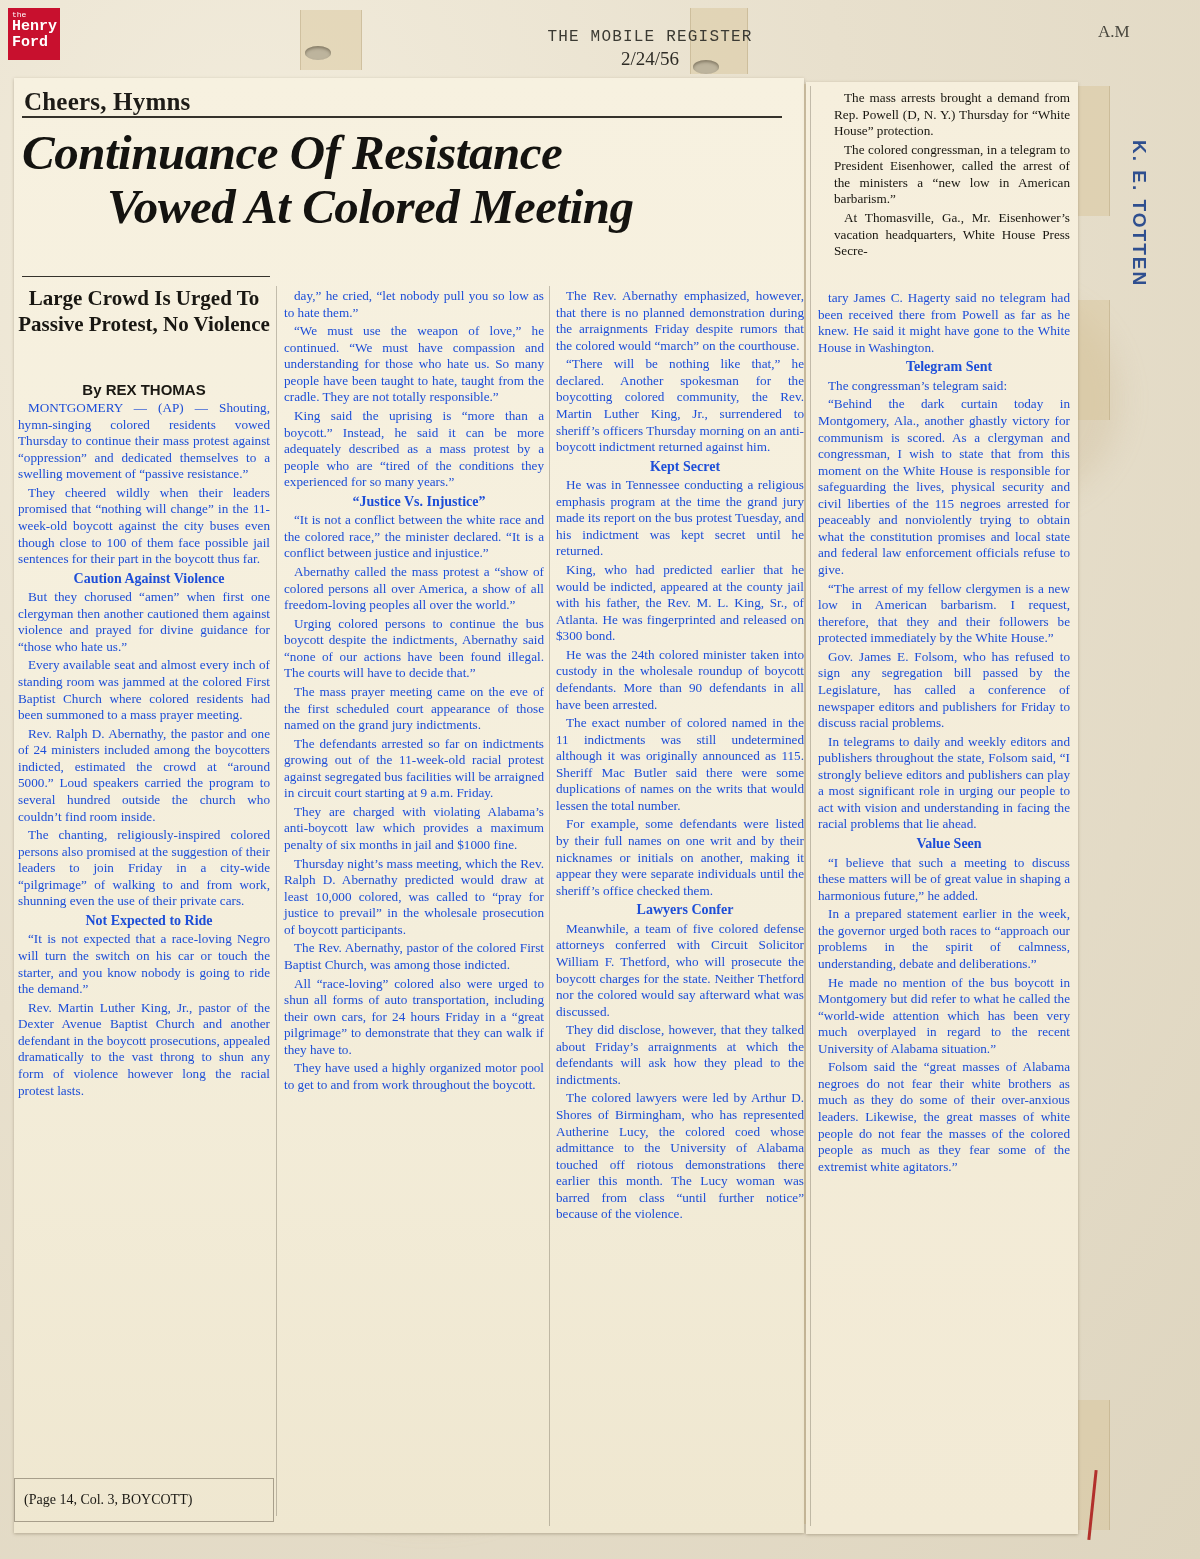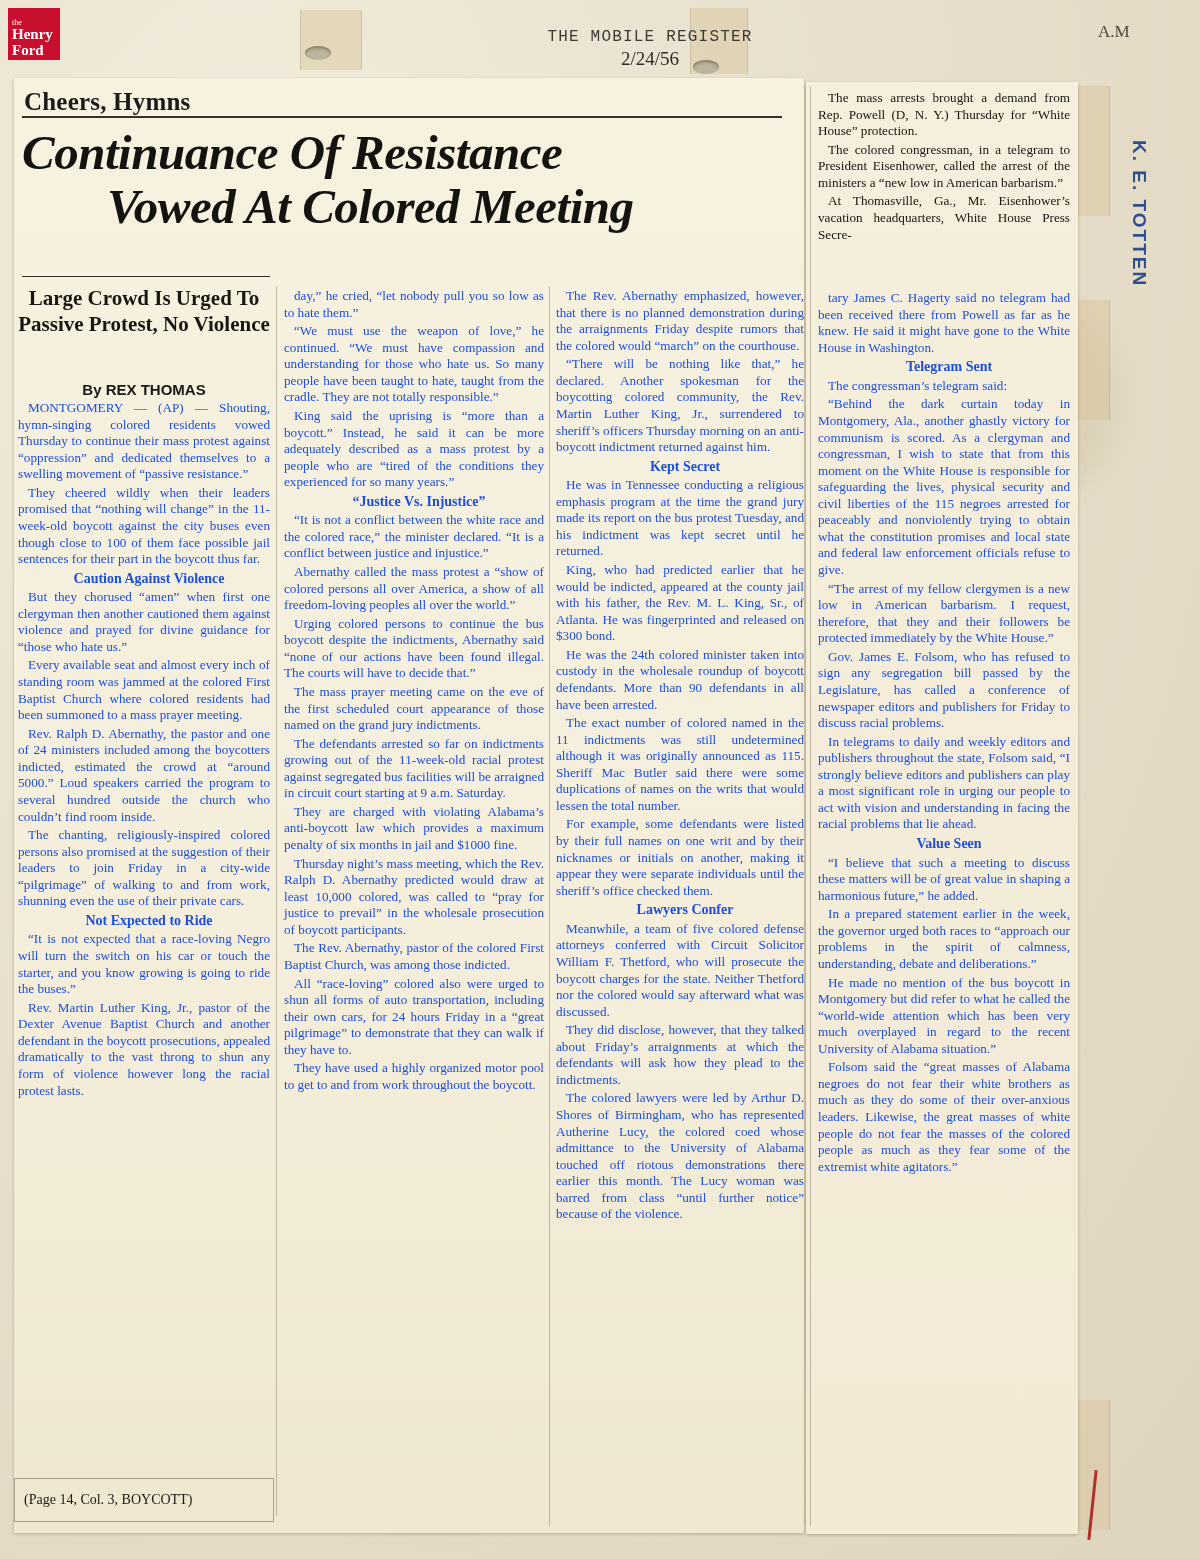--- a/index.html
+++ b/index.html
@@ -18,23 +18,23 @@
   }
   .stain{
     position:absolute;border-radius:50%;
     background:rgba(190,165,120,0.20);
     filter:blur(14px);
   }
   
   .logo{
     position:absolute;left:8px;top:8px;width:52px;height:52px;
     background:#c8102e;color:#fff;
-    font-family:Liberation Serif, serif;
+    font-family:Liberation Mono, monospace;
     line-height:1.03;
-    padding:11px 4px;box-sizing:border-box;
+    padding:3px 4px;box-sizing:border-box;
     font-size:15px;font-weight:bold;
   }
   .logo .the{font-size:8px;font-weight:normal;display:block;}
   
   .masthead{
     position:absolute;left:520px;top:28px;width:260px;
     text-align:center;
     font-family:"Liberation Mono", monospace;
     font-size:16px;letter-spacing:1.2px;color:#3b3a33;
   }
@@ -120,21 +120,21 @@
   }
   .col-1{left:18px;top:400px;width:252px;}
   .col-2{left:284px;top:288px;width:260px;}
   .col-3{left:556px;top:288px;width:248px;}
   .col-4{left:818px;top:290px;width:252px;}
   .col-top-right{
     position:absolute;left:818px;top:90px;width:252px;
     font-family:"Liberation Serif", serif;
     font-size:13.2px;line-height:1.255;color:#17150f;text-align:justify;
   }
-  .col-top-right p{margin:0 0 2px 0;text-indent:10px;font-family:Liberation Serif, serif;}
+  .col-top-right p{margin:0 0 2px 16px;text-indent:10px;font-family:Liberation Serif, serif;}
   .vrule{
     position:absolute;width:1px;background:rgba(60,55,40,0.28);
   }
   .footer-note{
     position:absolute;left:24px;top:1492px;
     font-family:"Liberation Serif", serif;
     font-size:14px;color:#1a1813;
   }
   .footer-box{
     position:absolute;left:14px;top:1478px;width:258px;height:42px;
@@ -206,33 +206,33 @@
 
 <div class="col col-1">
     <p>MONTGOMERY — (AP) — Shouting, hymn-singing colored residents vowed Thursday to continue their mass protest against “oppression” and dedicated themselves to a swelling movement of “passive resistance.”</p>
     <p>They cheered wildly when their leaders promised that “nothing will change” in the 11-week-old boycott against the city buses even though close to 100 of them face possible jail sentences for their part in the boycott thus far.</p>
     <p class="subhead">Caution Against Violence</p>
     <p>But they chorused “amen” when first one clergyman then another cautioned them against violence and prayed for divine guidance for “those who hate us.”</p>
     <p>Every available seat and almost every inch of standing room was jammed at the colored First Baptist Church where colored residents had been summoned to a mass prayer meeting.</p>
     <p>Rev. Ralph D. Abernathy, the pastor and one of 24 ministers included among the boycotters indicted, estimated the crowd at “around 5000.” Loud speakers carried the program to several hundred outside the church who couldn’t find room inside.</p>
     <p>The chanting, religiously-inspired colored persons also promised at the suggestion of their leaders to join Friday in a city-wide “pilgrimage” of walking to and from work, shunning even the use of their private cars.</p>
     <p class="subhead">Not Expected to Ride</p>
-    <p>“It is not expected that a race-loving Negro will turn the switch on his car or touch the starter, and you know growing is going to ride the buses.”</p>
+    <p>“It is not expected that a race-loving Negro will turn the switch on his car or touch the starter, and you know nobody is going to ride the demand.”</p>
     <p>Rev. Martin Luther King, Jr., pastor of the Dexter Avenue Baptist Church and another defendant in the boycott prosecutions, appealed dramatically to the vast throng to shun any form of violence however long the racial protest lasts.</p>
   </div>
 <div class="col col-2">
     <p>day,” he cried, “let nobody pull you so low as to hate them.”</p>
     <p>“We must use the weapon of love,” he continued. “We must have compassion and understanding for those who hate us. So many people have been taught to hate, taught from the cradle. They are not totally responsible.”</p>
     <p>King said the uprising is “more than a boycott.” Instead, he said it can be more adequately described as a mass protest by a people who are “tired of the conditions they experienced for so many years.”</p>
     <p class="subhead">“Justice Vs. Injustice”</p>
     <p>“It is not a conflict between the white race and the colored race,” the minister declared. “It is a conflict between justice and injustice.”</p>
     <p>Abernathy called the mass protest a “show of colored persons all over America, a show of all freedom-loving peoples all over the world.”</p>
     <p>Urging colored persons to continue the bus boycott despite the indictments, Abernathy said “none of our actions have been found illegal. The courts will have to decide that.”</p>
     <p>The mass prayer meeting came on the eve of the first scheduled court appearance of those named on the grand jury indictments.</p>
-    <p>The defendants arrested so far on indictments growing out of the 11-week-old racial protest against segregated bus facilities will be arraigned in circuit court starting at 9 a.m. Saturday.</p>
+    <p>The defendants arrested so far on indictments growing out of the 11-week-old racial protest against segregated bus facilities will be arraigned in circuit court starting at 9 a.m. Friday.</p>
     <p>They are charged with violating Alabama’s anti-boycott law which provides a maximum penalty of six months in jail and $1000 fine.</p>
     <p>Thursday night’s mass meeting, which the Rev. Ralph D. Abernathy predicted would draw at least 10,000 colored, was called to “pray for justice to prevail” in the wholesale prosecution of boycott participants.</p>
     <p>The Rev. Abernathy, pastor of the colored First Baptist Church, was among those indicted.</p>
     <p>All “race-loving” colored also were urged to shun all forms of auto transportation, including their own cars, for 24 hours Friday in a “great pilgrimage” to demonstrate that they can walk if they have to.</p>
     <p>They have used a highly organized motor pool to get to and from work throughout the boycott.</p>
   </div>
 <div class="col col-3">
     <p>The Rev. Abernathy emphasized, however, that there is no planned demonstration during the arraignments Friday despite rumors that the colored would “march” on the courthouse.</p>
     <p>“There will be nothing like that,” he declared. Another spokesman for the boycotting colored community, the Rev. Martin Luther King, Jr., surrendered to sheriff’s officers Thursday morning on an anti-boycott indictment returned against him.</p>
     <p class="subhead">Kept Secret</p>

